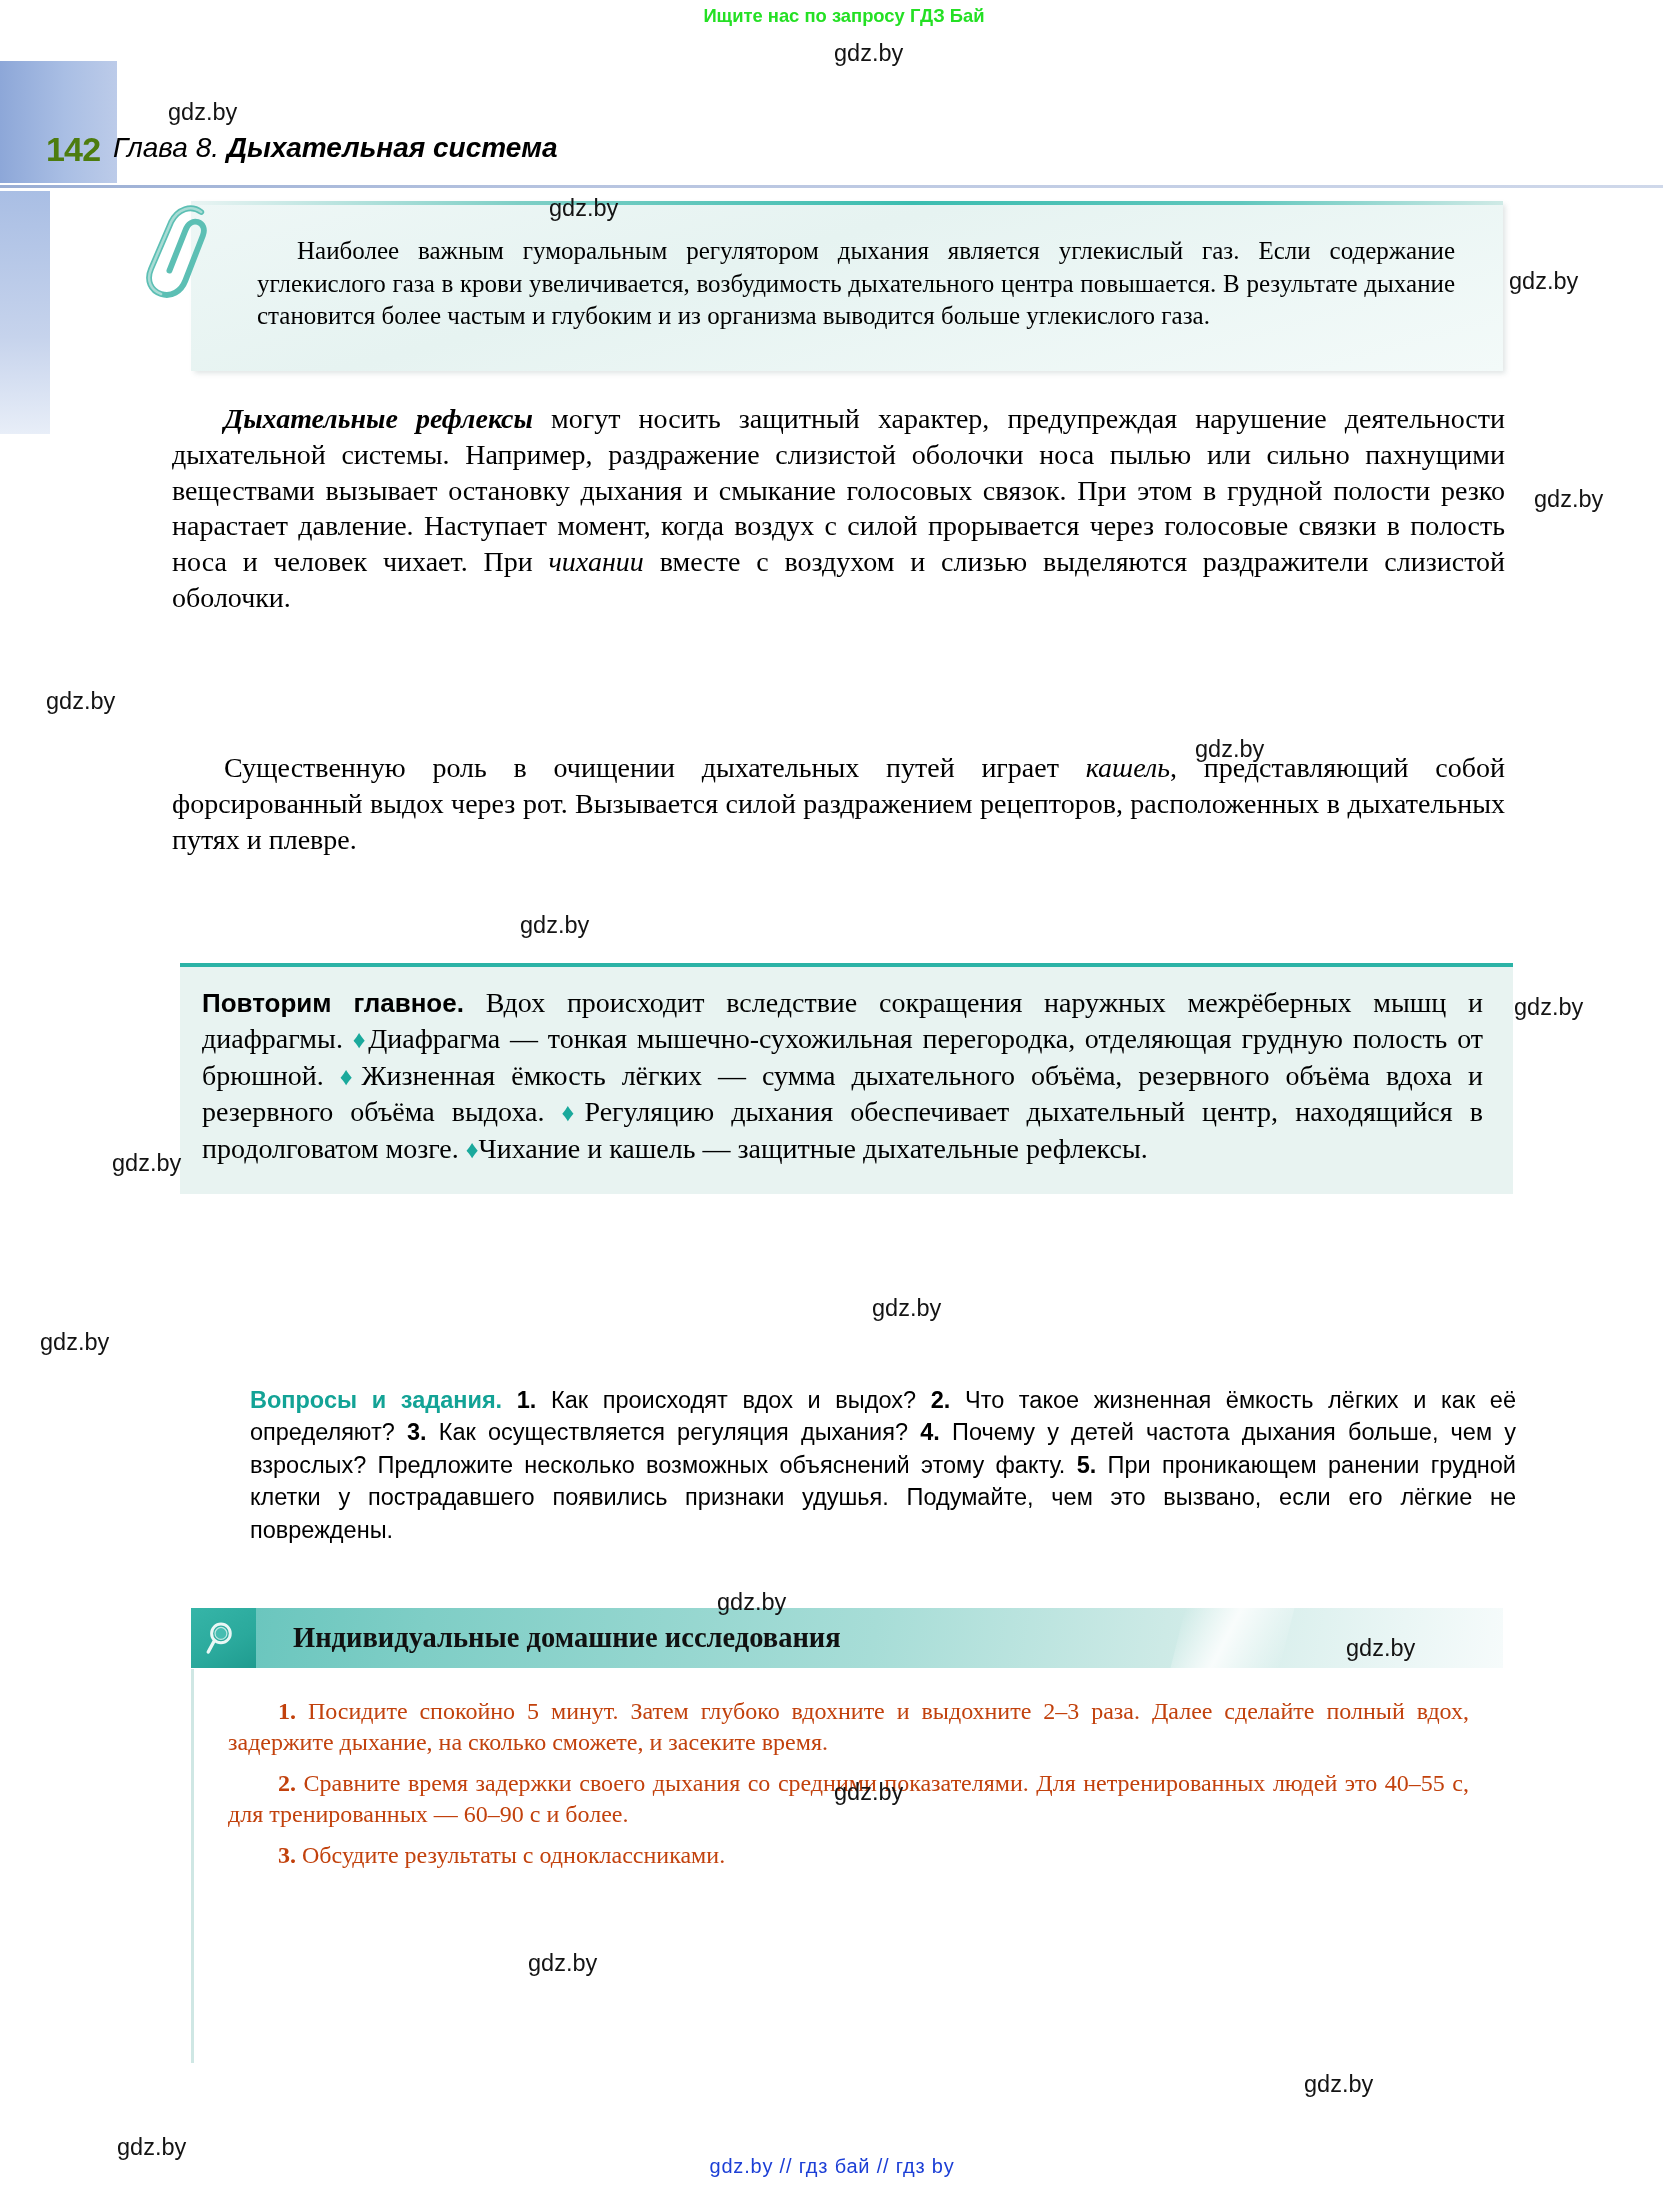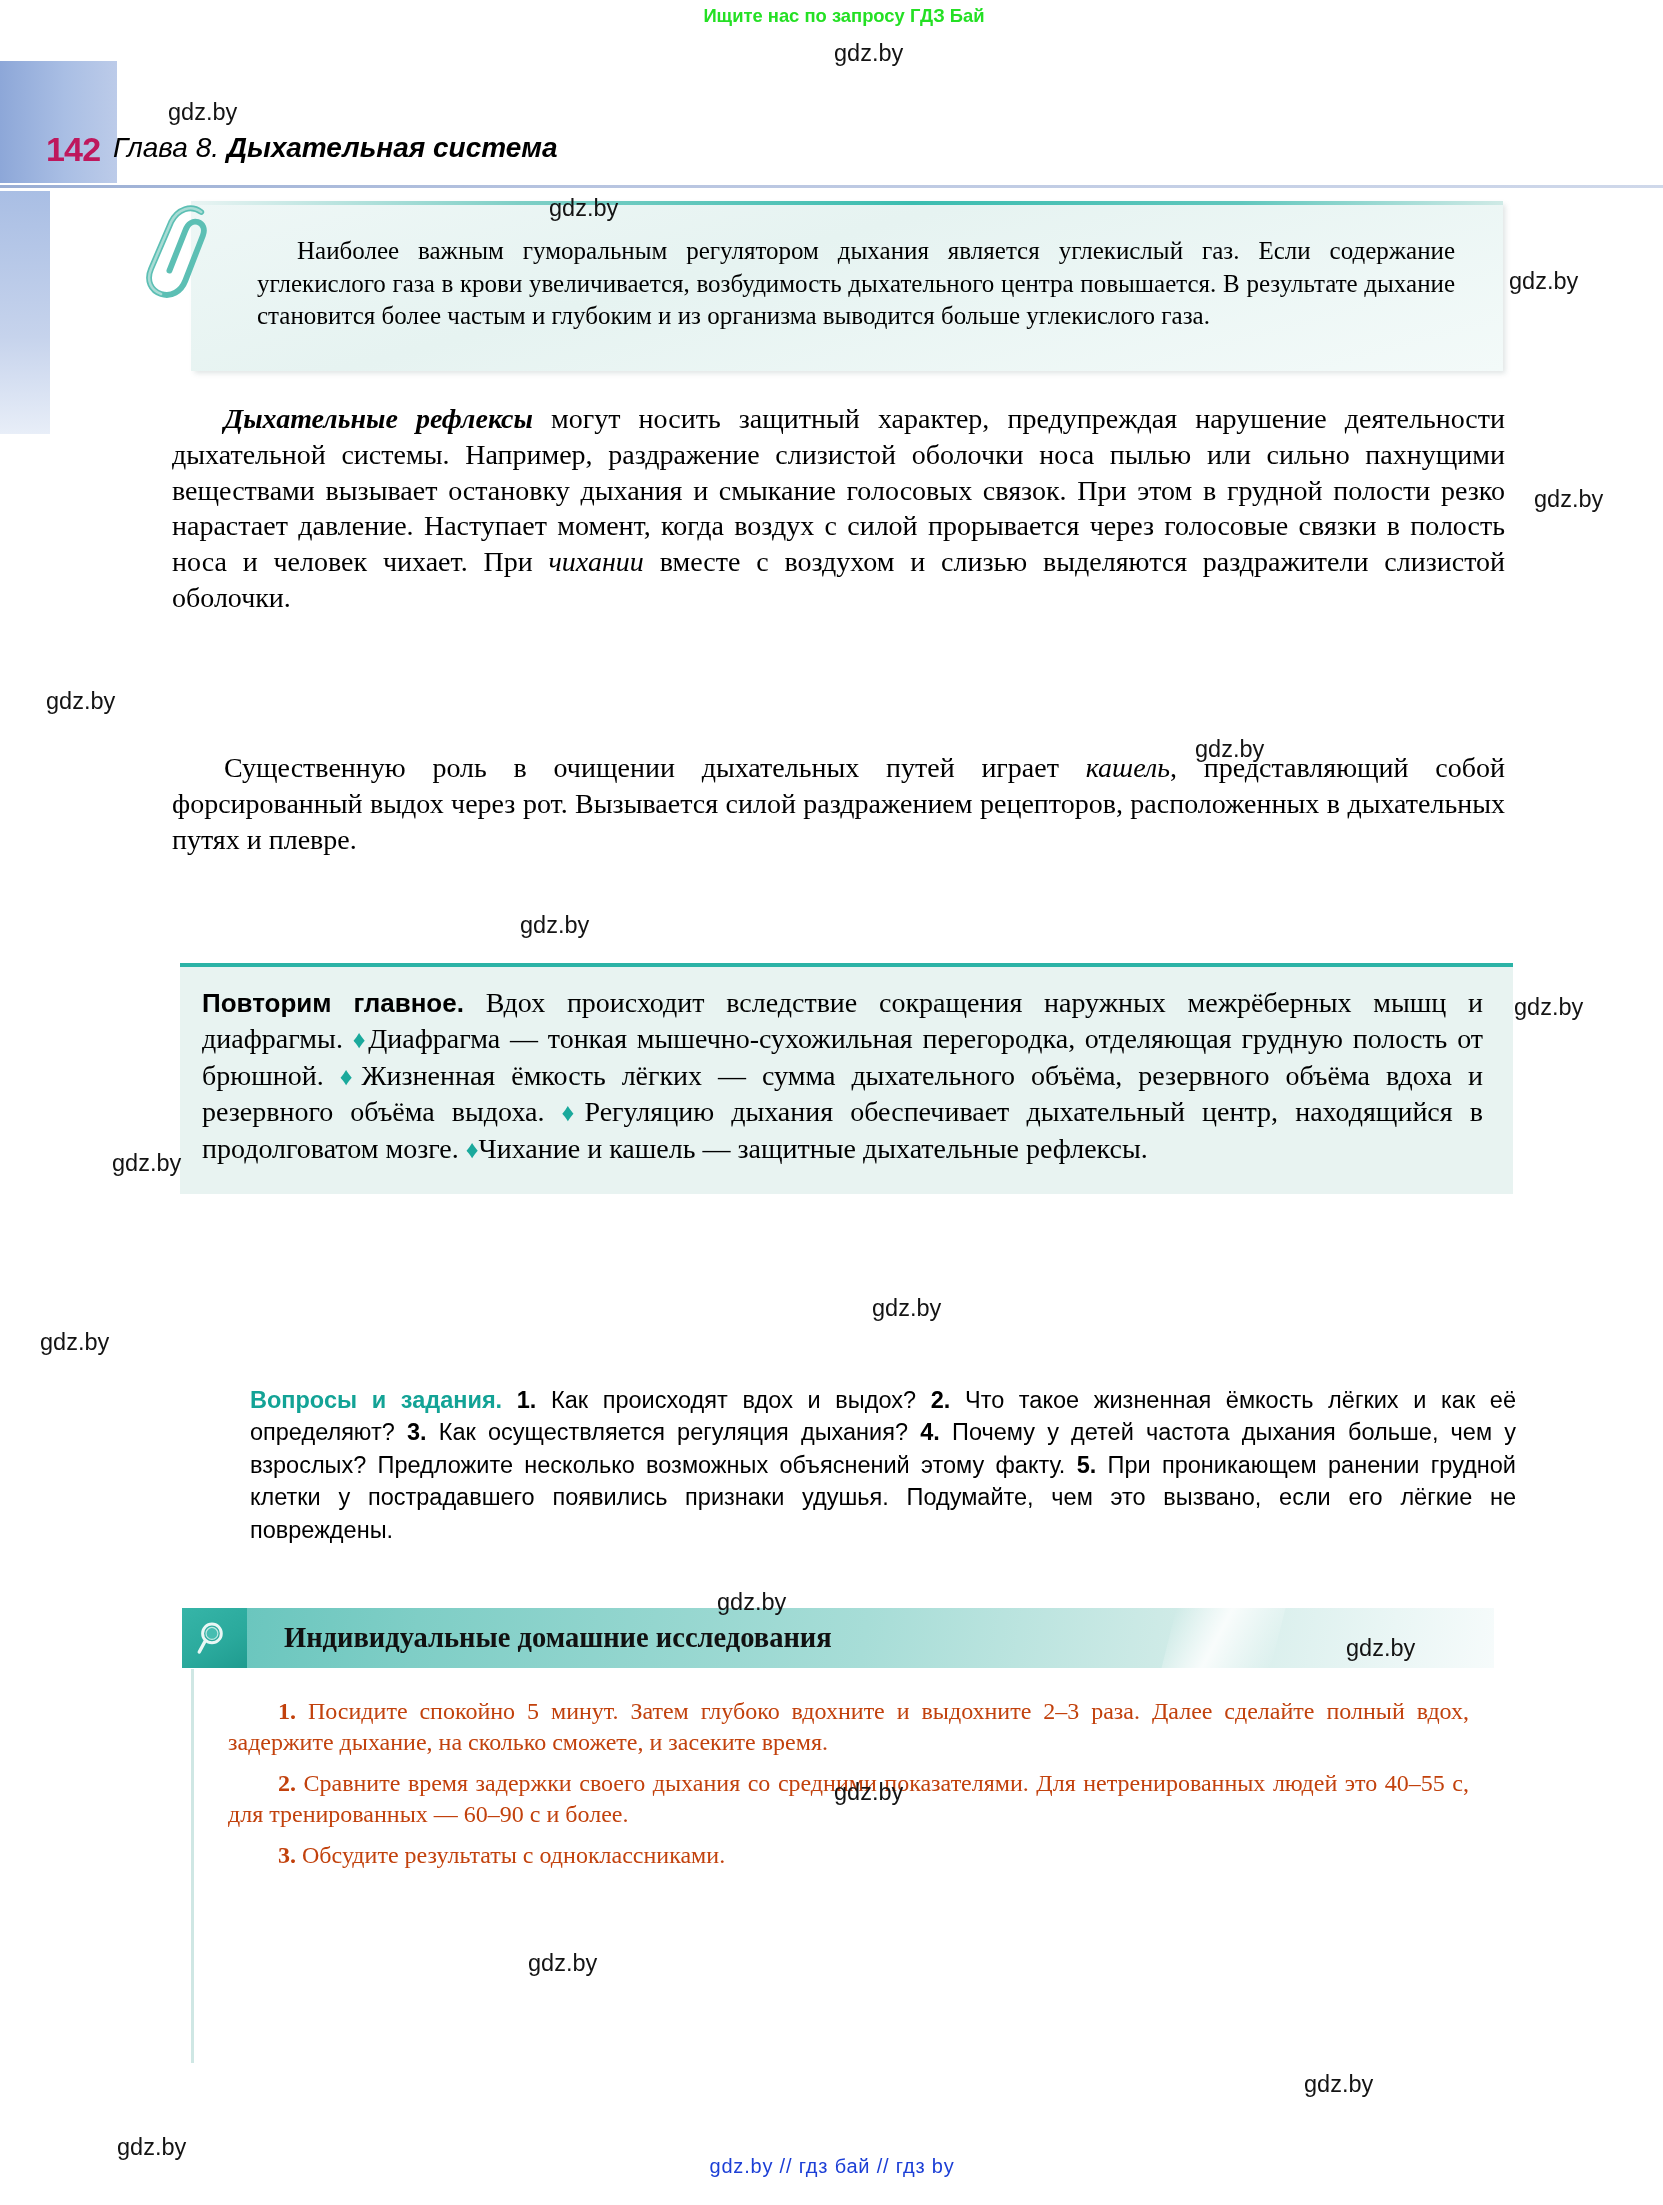--- a/index.html
+++ b/index.html
@@ -66,21 +66,21 @@
     display: flex;
     align-items: baseline;
   }
   .page-num {
     position: absolute;
     left: 46px;
     top: 0;
     font-family: "Liberation Sans", sans-serif;
     font-weight: bold;
     font-size: 34px;
-    color: #be185d;
+    color: #4d7c0f;
     letter-spacing: -0.8px;
   }
   .chapter-line {
     position: absolute;
     left: 113px;
     top: 1.7px;
     font-family: "Liberation Sans", sans-serif;
     font-size: 28px;
     color: #000;
     font-style: italic;
@@ -193,21 +193,21 @@
   }
   .questions .qlabel {
     color: #13a396;
     font-weight: bold;
   }
   .questions b { font-weight: bold; }
 
   
   .research-head {
     position: absolute;
-    left: 182px;
+    left: 191px;
     top: 1608px;
     width: 1312px;
     height: 60px;
     background: linear-gradient(100deg, #63c3bb 0%, #7fcec6 18%, #a7ddd7 52%, #cdeae6 74%, #eaf6f5 92%, #f6fbfb 100%);
     display: flex;
     align-items: center;
   }
   .research-head .icon-cell {
     width: 65px;
     height: 60px;

